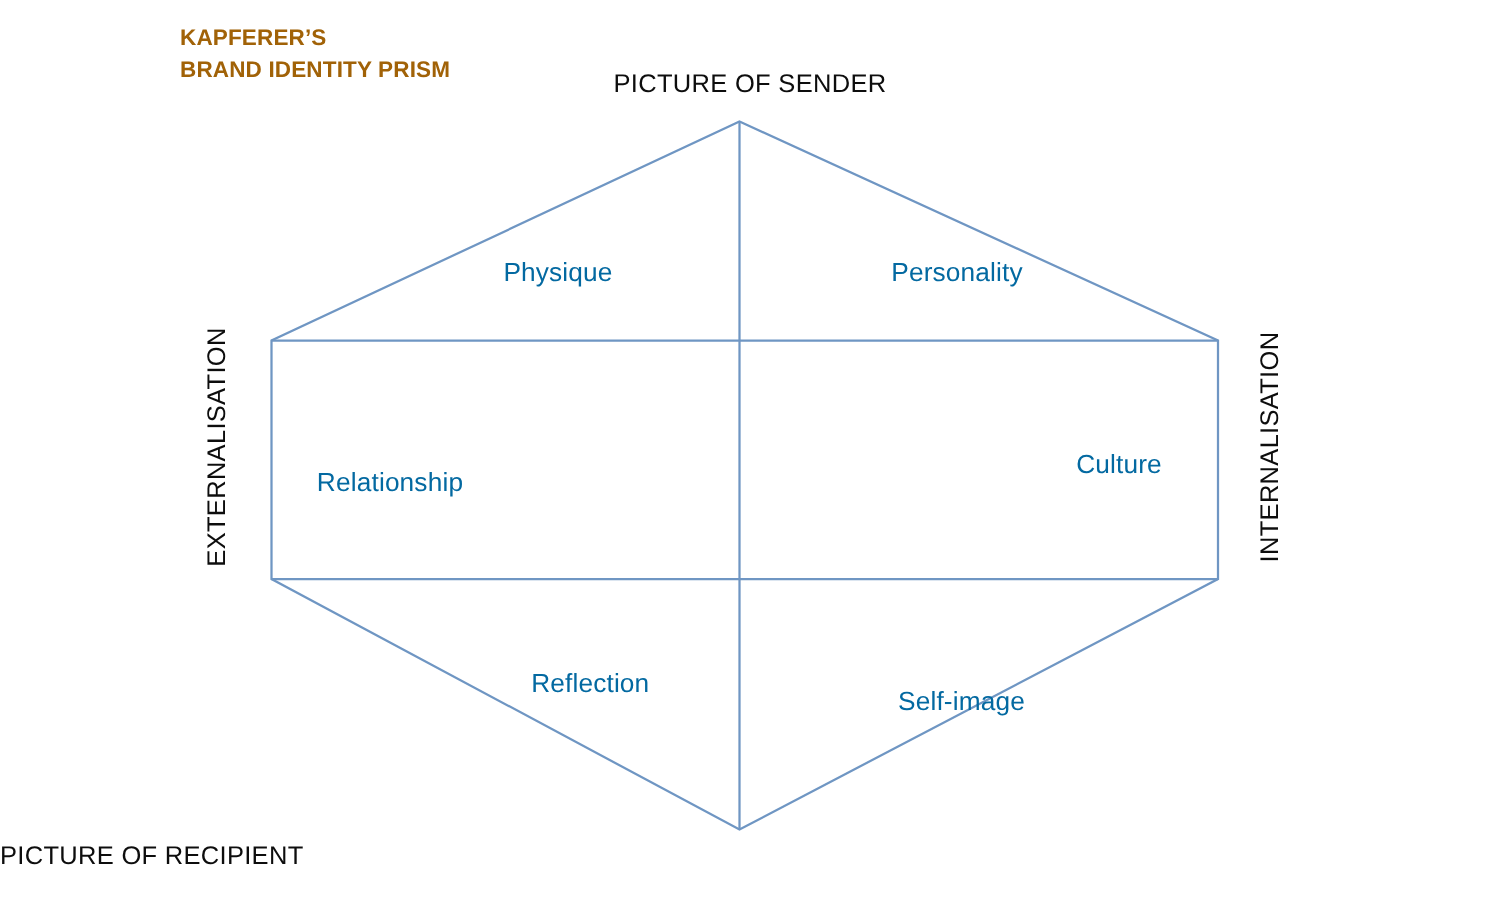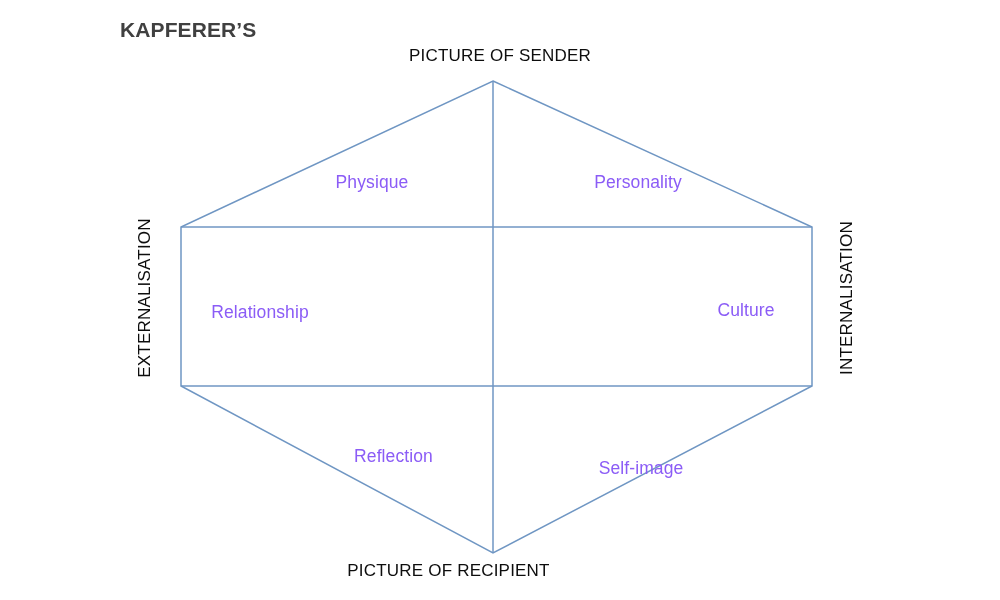--- a/index.html
+++ b/index.html
@@ -23,23 +23,23 @@
     left: 0;
     top: 0;
     width: 1000px;
     height: 600px;
   }
 
   .title-block {
     position: absolute;
     left: 120px;
     top: 16px;
-    font-size: 21px;
+    font-size: 15px;
     font-weight: bold;
-    color: #404040;
+    color: #a16207;
     line-height: 1.38;
     letter-spacing: 0.1px;
     white-space: nowrap;
   }
   .title-line { display: block; }
 
   .axis-label {
     position: absolute;
     font-size: 17px;
     color: #0d0d0d;
@@ -49,21 +49,21 @@
   .axis-top {
     left: 0;
     top: 46px;
     width: 1000px;
     text-align: center;
   }
   .axis-bottom {
     left: 0;
     top: 561px;
     width: 897px;
-    text-align: center;
+    text-align: left;
   }
   .axis-vert {
     transform-origin: 50% 50%;
     transform: rotate(-90deg);
     text-align: center;
   }
   .axis-left {
     left: -5px;
     top: 299px;
     width: 300px;
@@ -72,45 +72,46 @@
   .axis-right {
     left: 697px;
     top: 299px;
     width: 300px;
     margin-top: -11px;
   }
 
   .facet {
     position: absolute;
     font-size: 17.5px;
-    color: #8b5cf6;
+    color: #0369a1;
     white-space: nowrap;
     letter-spacing: 0.1px;
   }
   .facet-physique     { left: 372px; top: 182px; transform: translate(-50%, -50%); }
   .facet-personality  { left: 638px; top: 182px; transform: translate(-50%, -50%); text-align: right; }
-  .facet-relationship { left: 260px; top: 312px; transform: translate(-50%, -50%); }
+  .facet-relationship { left: 260px; top: 322px; transform: translate(-50%, -50%); }
   .facet-culture      { left: 746px; top: 310px; transform: translate(-50%, -50%); }
   .facet-reflection   { left: 370px; top: 456px; transform: translate(-50%, -50%); padding-left: 47px; }
   .facet-selfimage    { left: 641px; top: 468px; transform: translate(-50%, -50%); }
 </style>
 </head>
 <body>
 
 <div id="stage">
 
   <svg id="prism-svg" viewBox="0 0 1000 600">
     <polygon points="493,81 812,227 812,386 493,553 181,386 181,227" fill="none" stroke="#6f96c3" stroke-width="1.5" stroke-linejoin="miter" shape-rendering="geometricPrecision"></polygon>
     <line x1="493" y1="81" x2="493" y2="553" stroke="#6f96c3" stroke-width="1.5"></line>
     <line x1="181" y1="227" x2="812" y2="227" stroke="#6f96c3" stroke-width="1.5"></line>
     <line x1="181" y1="386" x2="812" y2="386" stroke="#6f96c3" stroke-width="1.5"></line>
   </svg>
 
   <div class="title-block">
     <span class="title-line">KAPFERER’S</span>
+    <span class="title-line">BRAND IDENTITY PRISM</span>
   </div>
 
   <div class="axis-label axis-top">PICTURE OF SENDER</div>
 
   <div class="axis-label axis-bottom">PICTURE OF RECIPIENT</div>
 
   <div class="axis-label axis-vert axis-left">EXTERNALISATION</div>
 
   <div class="axis-label axis-vert axis-right">INTERNALISATION</div>
 

